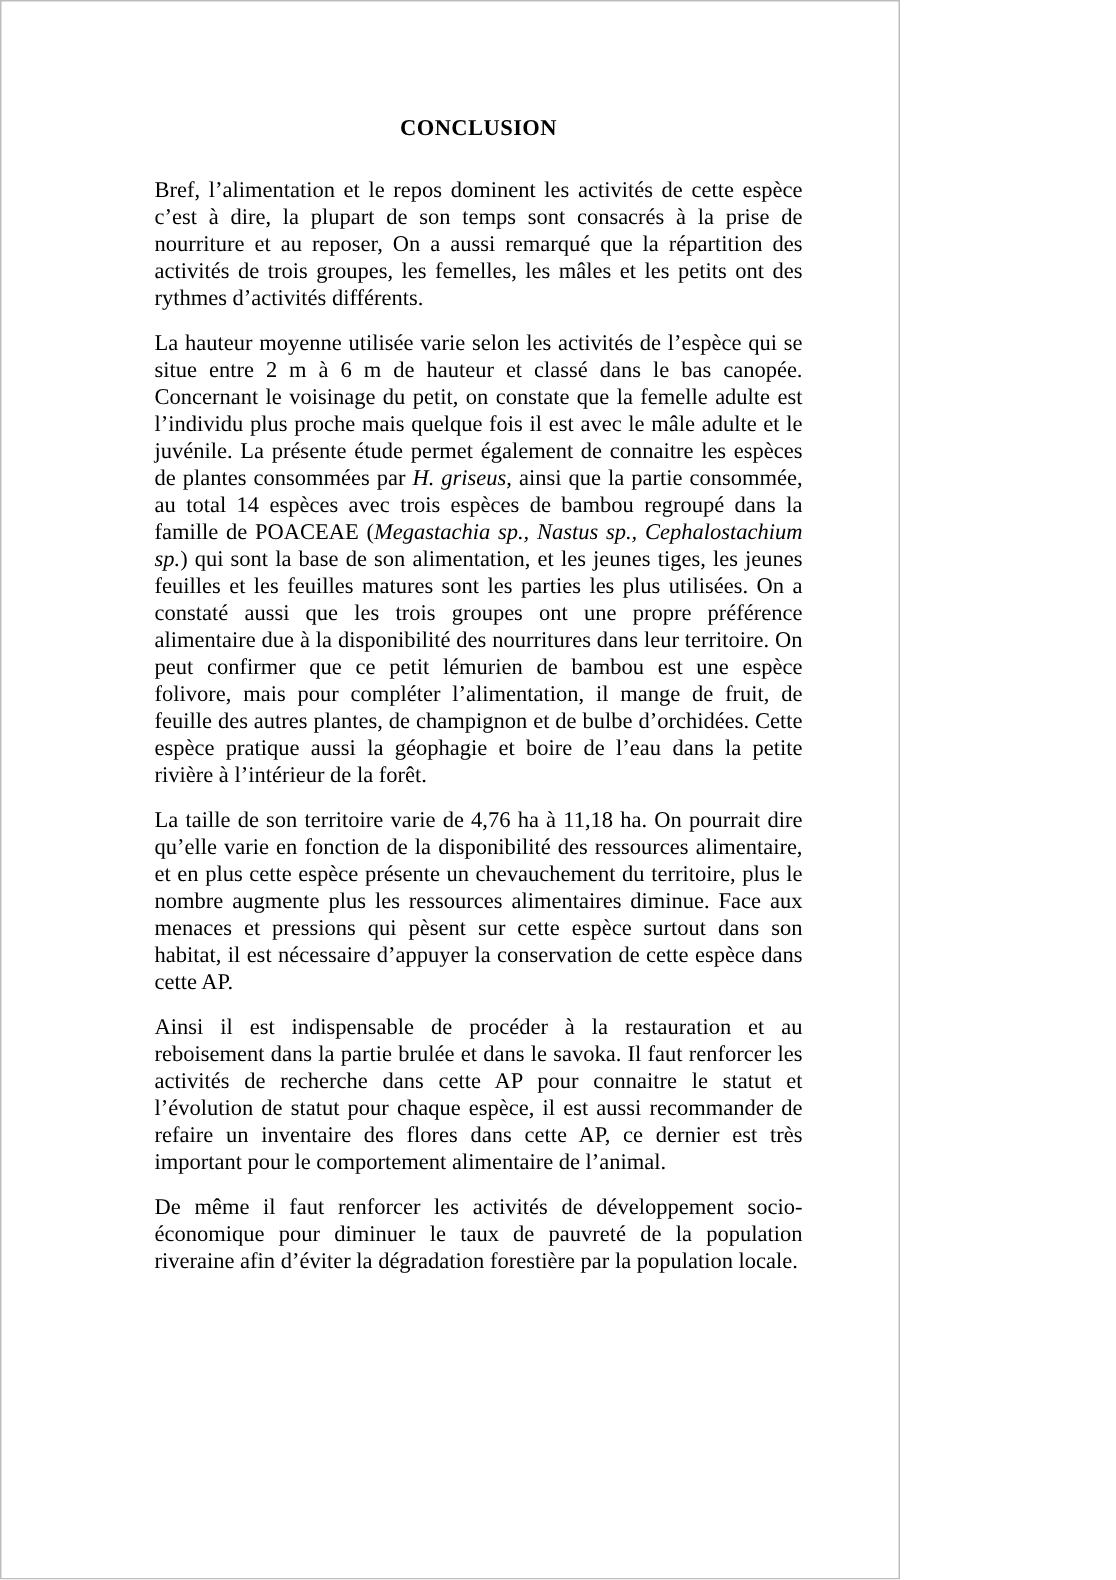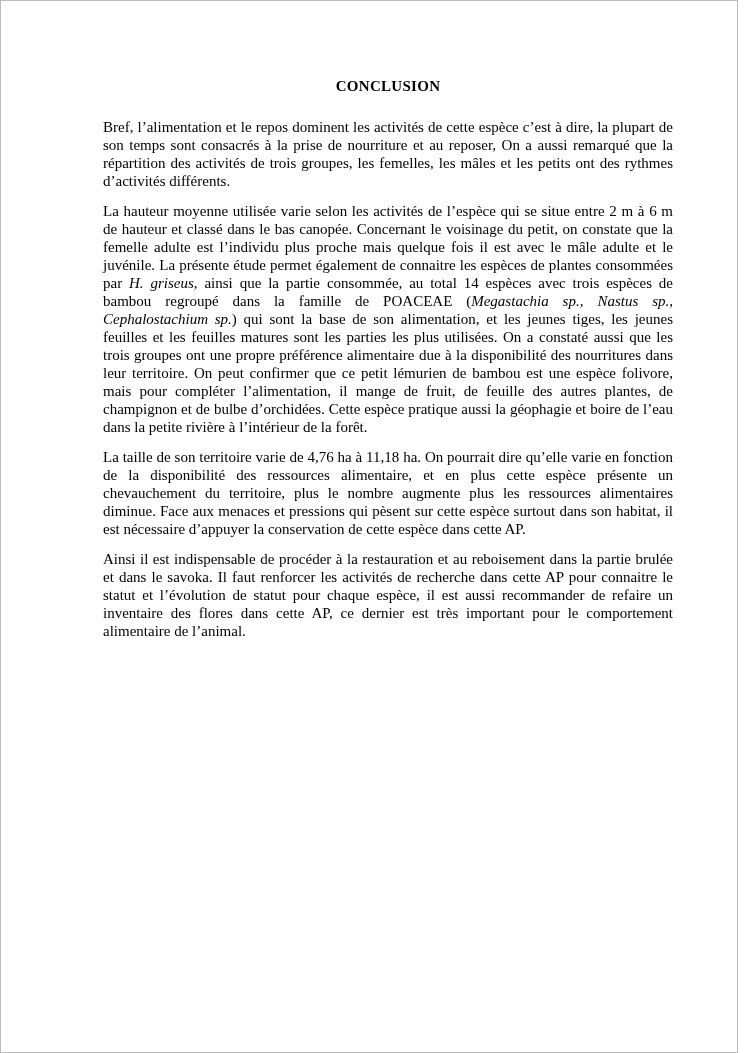--- a/index.html
+++ b/index.html
@@ -3,21 +3,21 @@
 <meta charset="utf-8">
 <style>
   * { box-sizing: border-box; }
   html, body {
     margin: 0;
     padding: 0;
     background: #ffffff;
   }
   .page {
     position: relative;
-    width: 738px;
+    width: 600px;
     height: 1053px;
     background: #ffffff;
     border: 1px solid #bdbdbd;
     padding: 72px 52px 0 90px;
     font-family: "Liberation Serif", "DejaVu Serif", serif;
     font-size: 15px;
     color: #000000;
     overflow: hidden;
   }
   .doc-title {
@@ -51,16 +51,17 @@
 
 <div class="page">
 
   <h1 class="doc-title">CONCLUSION</h1>
 
   <div>
     <p class="paragraph"><span>Bref, l’alimentation et le repos dominent les activités de cette espèce c’est à dire, la plupart de son temps sont consacrés à la prise de nourriture et au reposer, On a aussi remarqué que la répartition des activités de trois groupes, les femelles, les mâles et les petits ont des rythmes d’activités différents.</span></p>
     <p class="paragraph"><span>La hauteur moyenne utilisée varie selon les activités de l’espèce qui se situe entre 2 m à 6 m de hauteur et classé dans le bas canopée. Concernant le voisinage du petit, on constate que la femelle adulte est l’individu plus proche mais quelque fois il est avec le mâle adulte et le juvénile. La présente étude permet également de connaitre les espèces de plantes consommées par </span><i>H. griseus</i><span>, ainsi que la partie consommée, au total 14 espèces avec trois espèces de bambou regroupé dans la famille de POACEAE (</span><i>Megastachia sp., Nastus sp., Cephalostachium sp.</i><span>) qui sont la base de son alimentation, et les jeunes tiges, les jeunes feuilles et les feuilles matures sont les parties les plus utilisées. On a constaté aussi que les trois groupes ont une propre préférence alimentaire due à la disponibilité des nourritures dans leur territoire. On peut confirmer que ce petit lémurien de bambou est une espèce folivore, mais pour compléter l’alimentation, il mange de fruit, de feuille des autres plantes, de champignon et de bulbe d’orchidées. Cette espèce pratique aussi la géophagie et boire de l’eau dans la petite rivière à l’intérieur de la forêt.</span></p>
     <p class="paragraph"><span>La taille de son territoire varie de 4,76 ha à 11,18 ha. On pourrait dire qu’elle varie en fonction de la disponibilité des ressources alimentaire, et en plus cette espèce présente un chevauchement du territoire, plus le nombre augmente plus les ressources alimentaires diminue. Face aux menaces et pressions qui pèsent sur cette espèce surtout dans son habitat, il est nécessaire d’appuyer la conservation de cette espèce dans cette AP.</span></p>
     <p class="paragraph"><span>Ainsi il est indispensable de procéder à la restauration et au reboisement dans la partie brulée et dans le savoka. Il faut renforcer les activités de recherche dans cette AP pour connaitre le statut et l’évolution de statut pour chaque espèce, il est aussi recommander de refaire un inventaire des flores dans cette AP, ce dernier est très important pour le comportement alimentaire de l’animal.</span></p>
+    <p class="paragraph"><span>De même il faut renforcer les activités de développement socio-économique pour diminuer le taux de pauvreté de la population riveraine afin d’éviter la dégradation forestière par la population locale.</span></p>
   </div>
 
 
 </div>
 
 </body></html>

